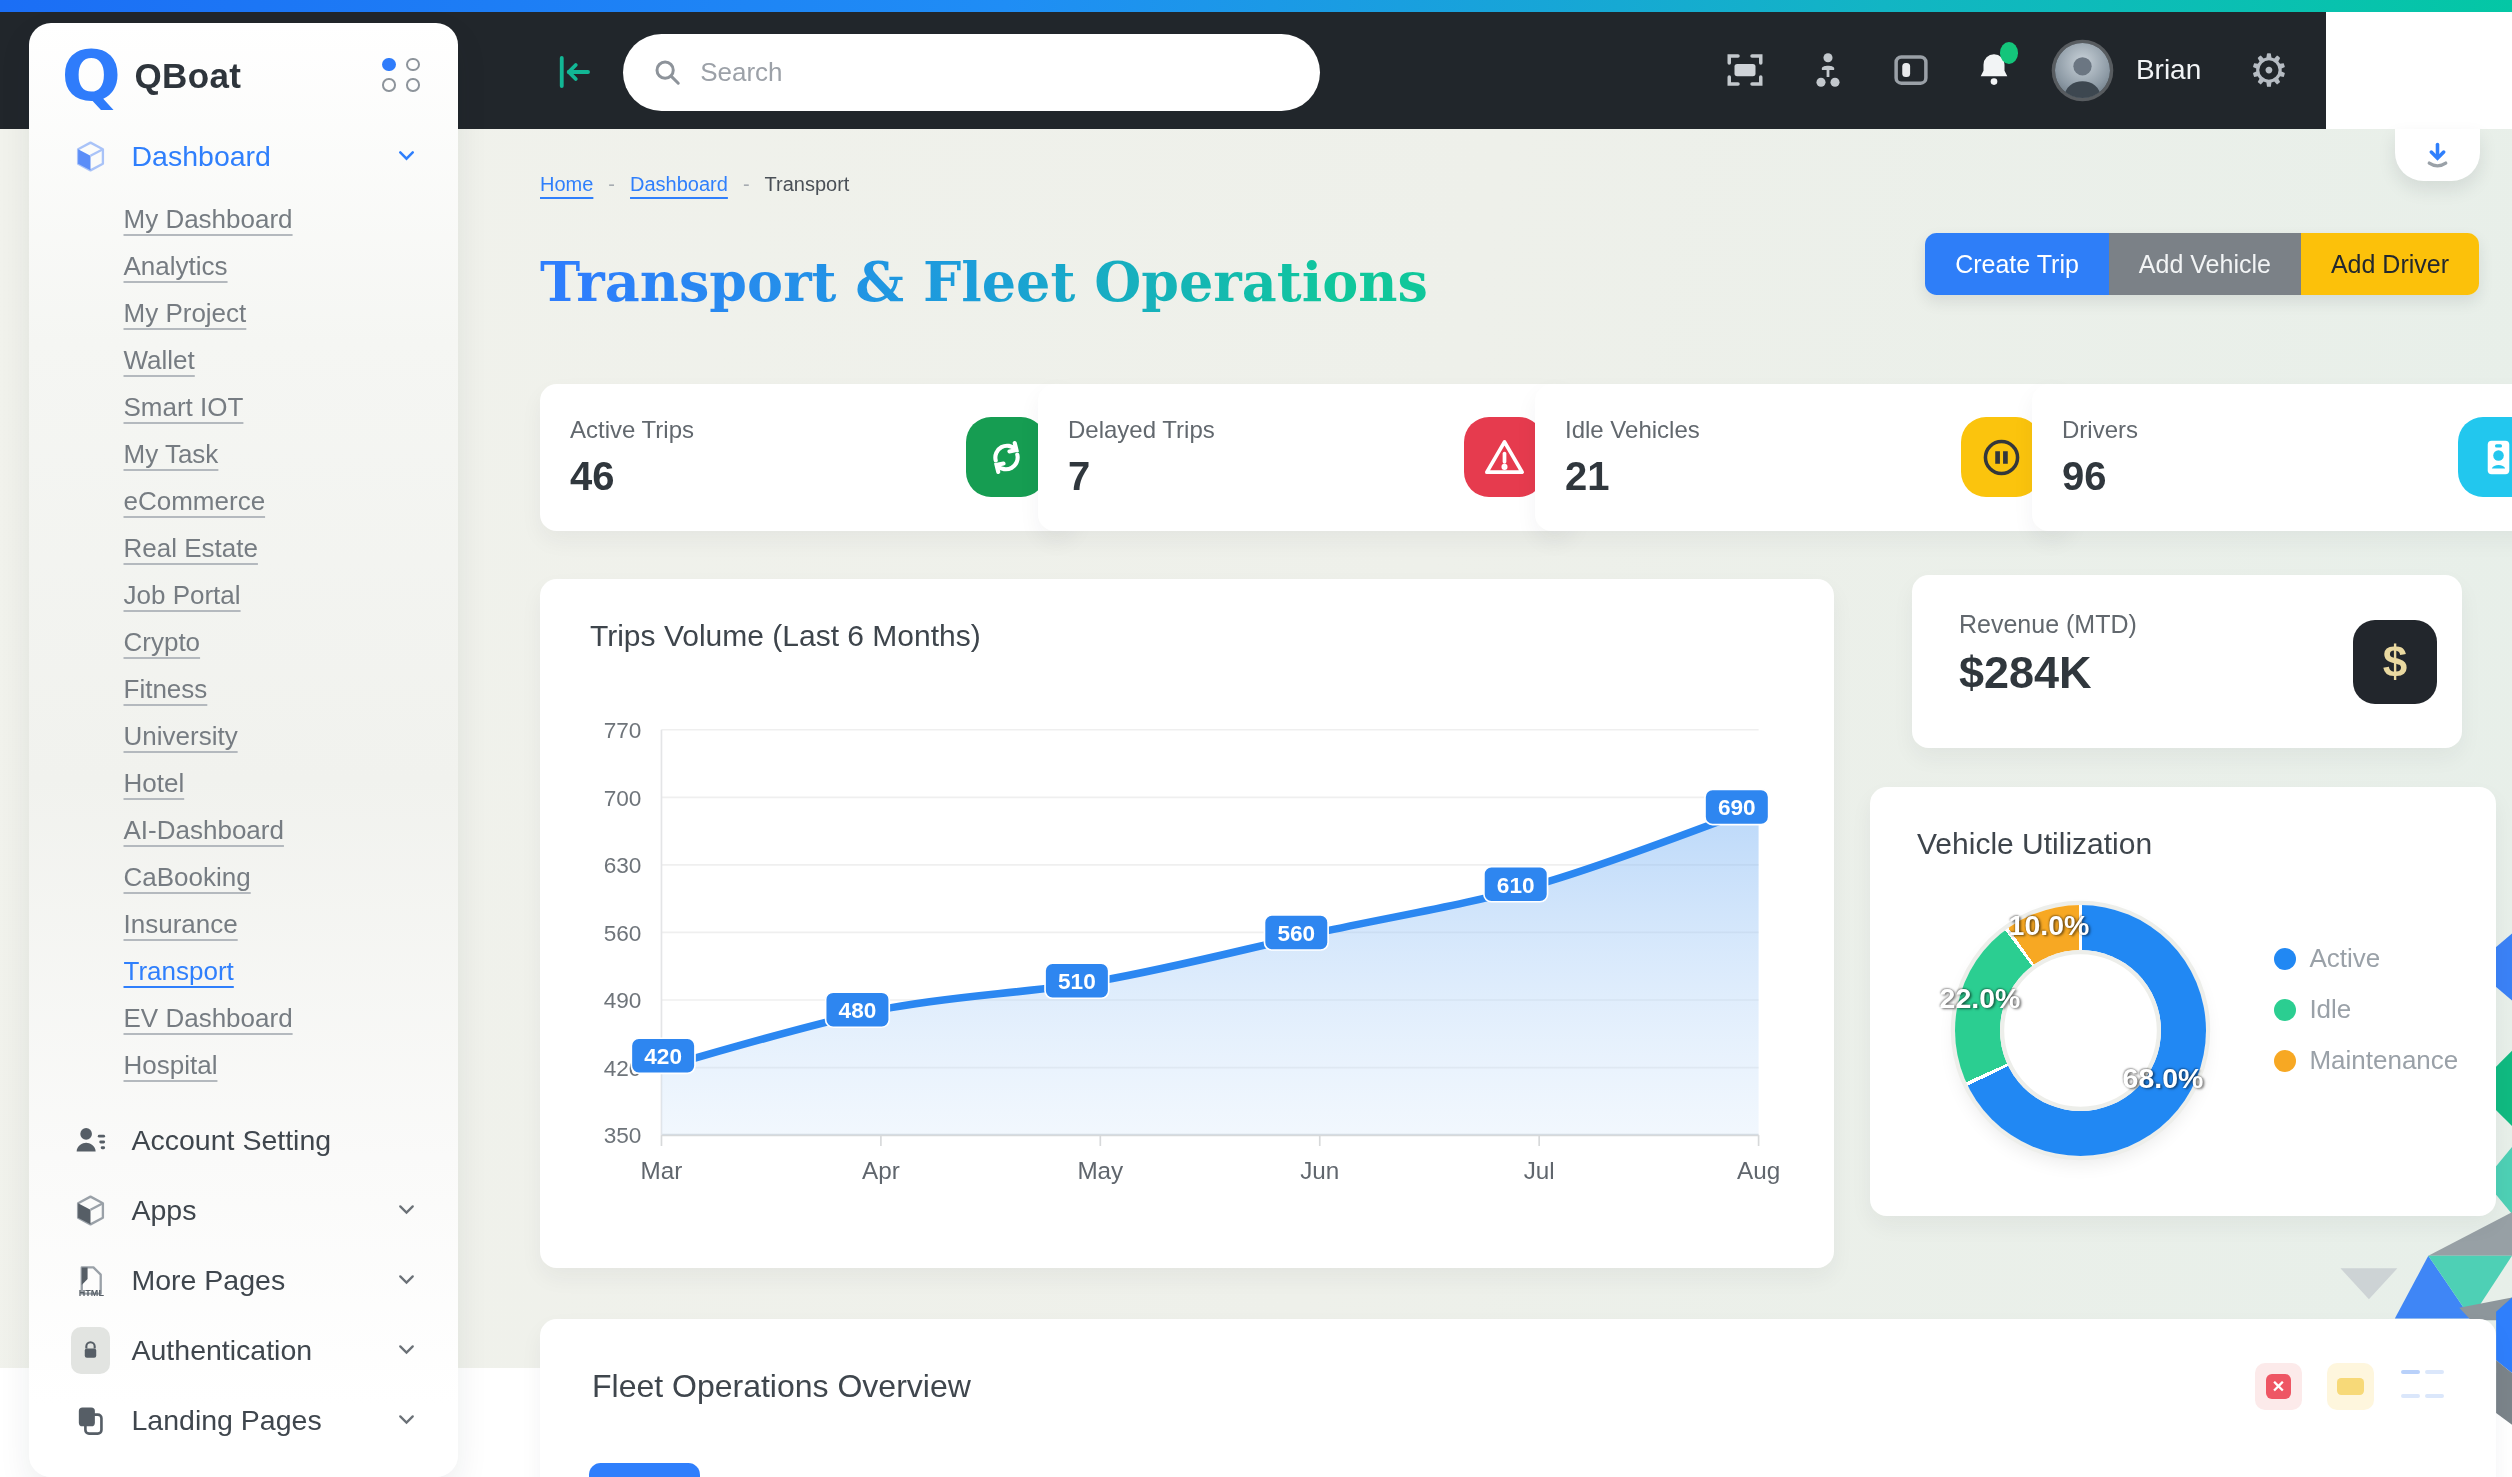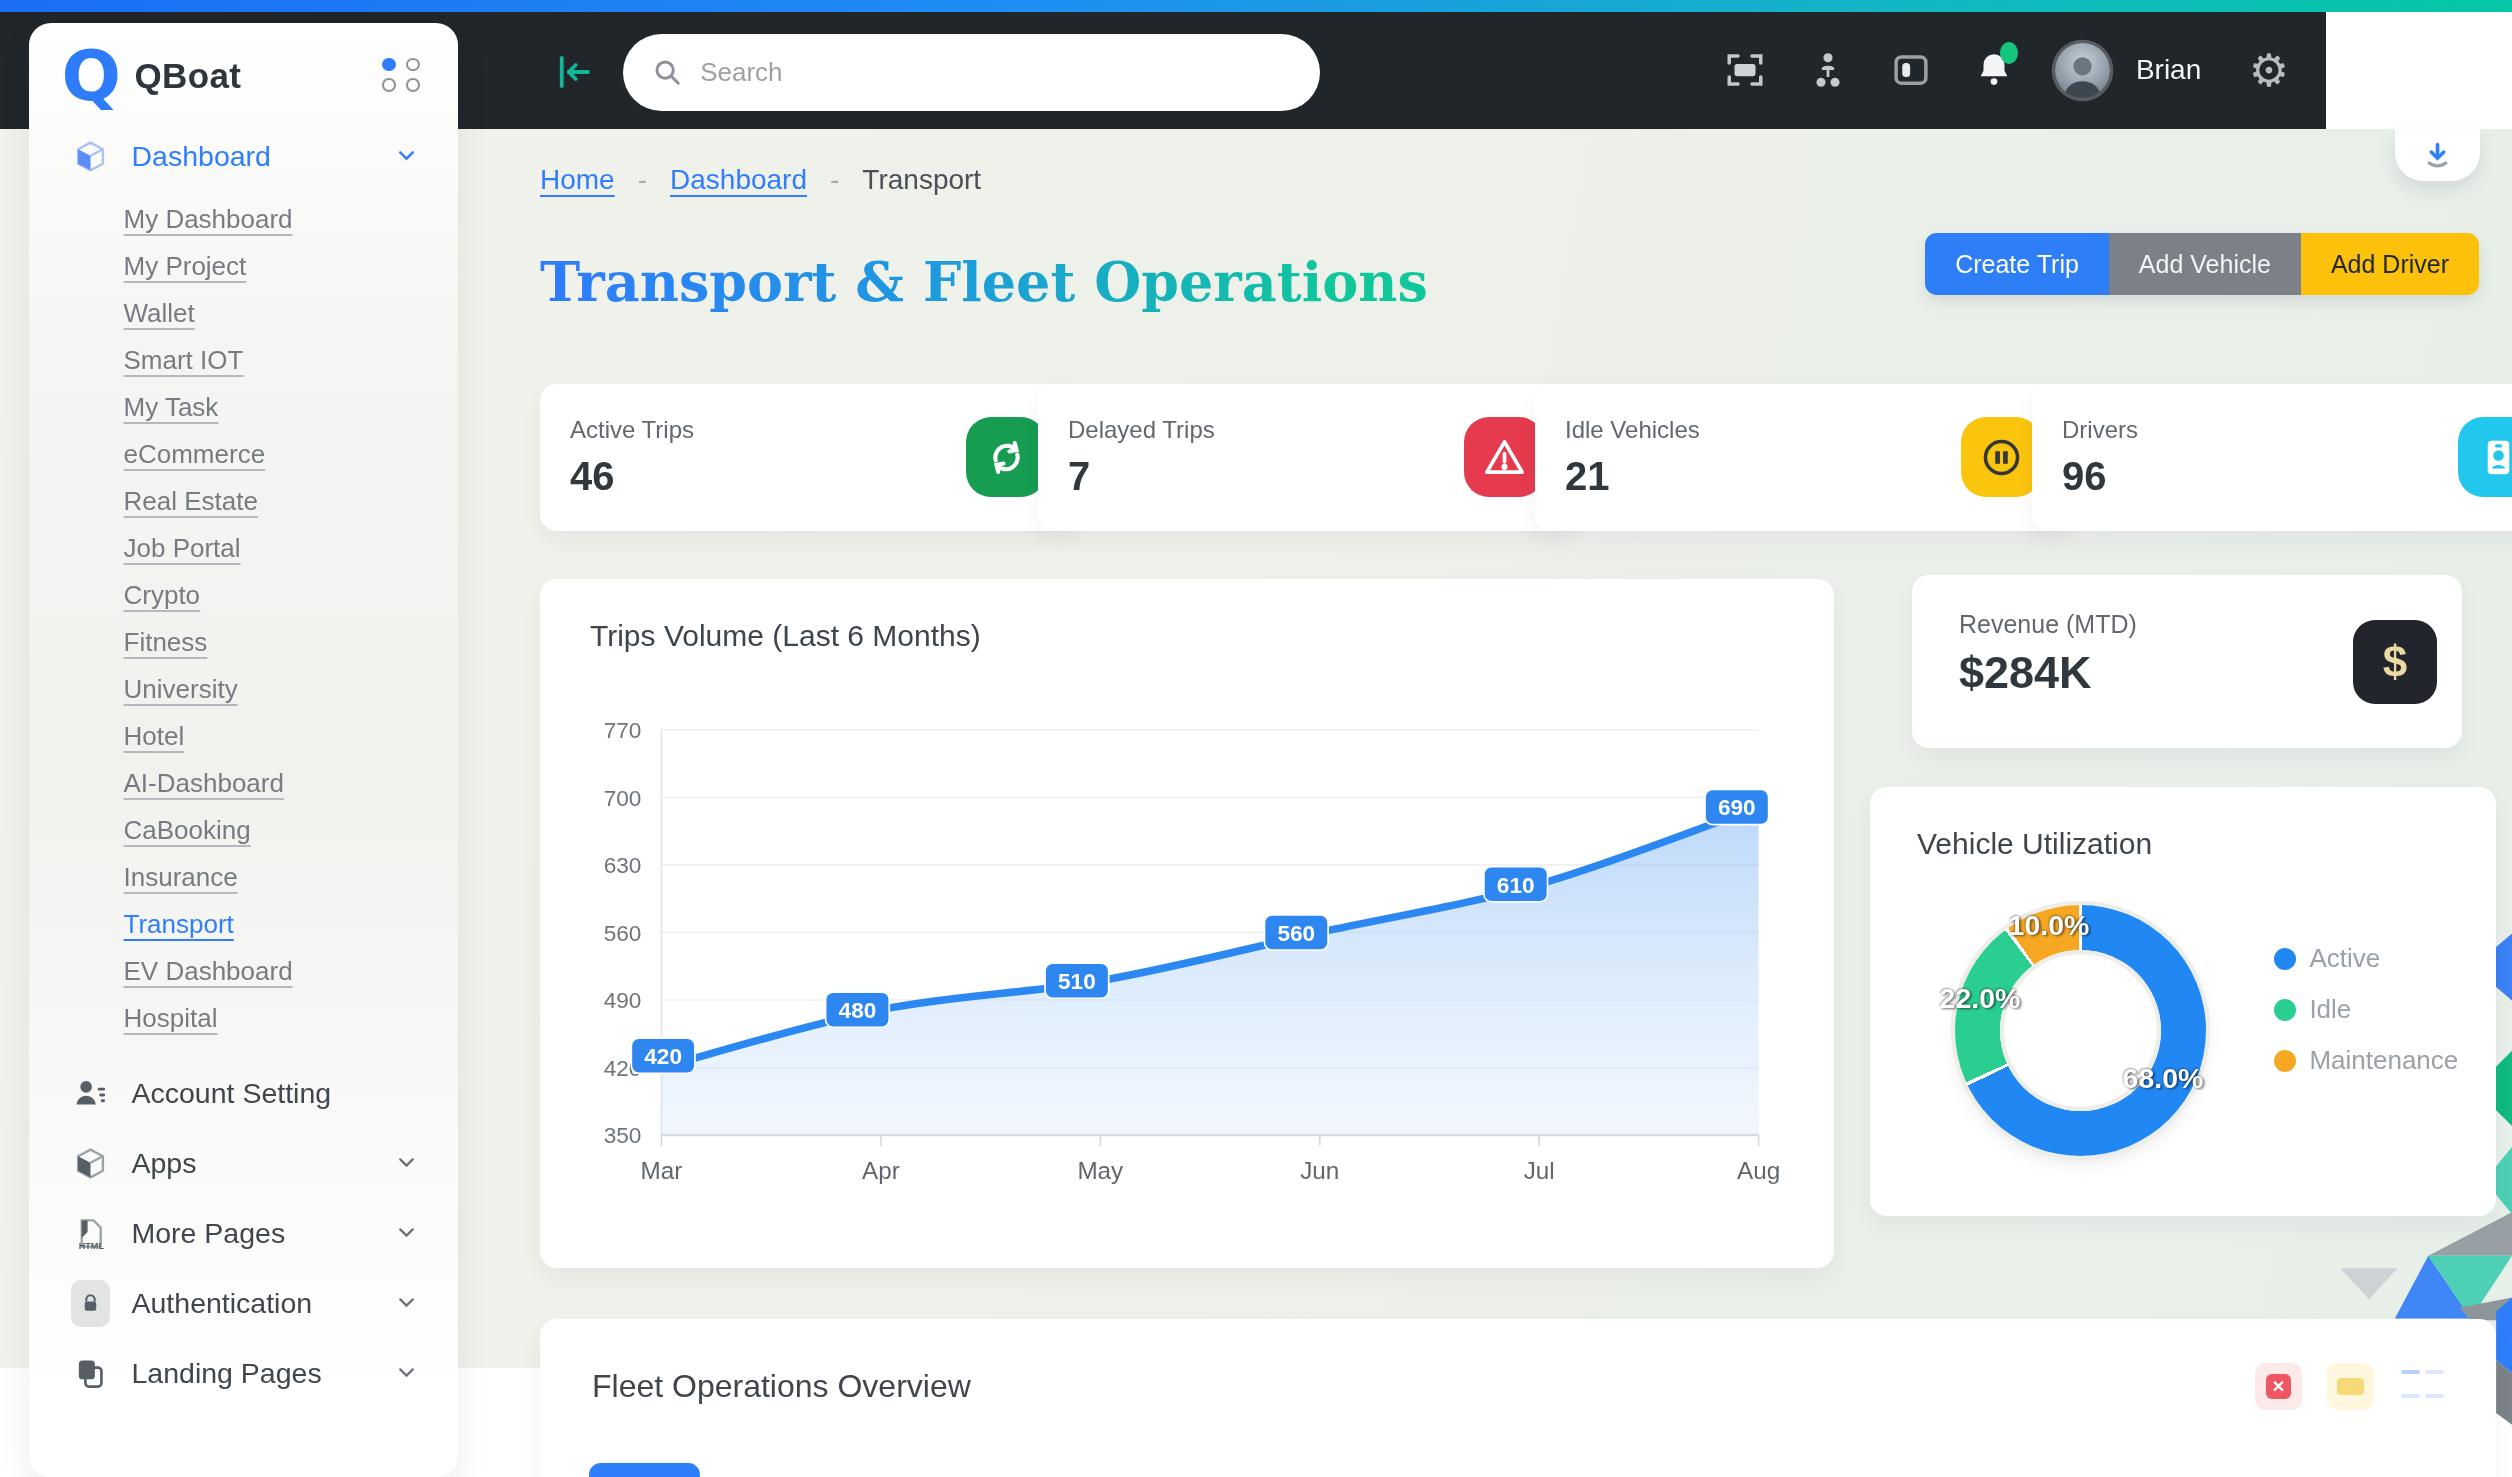--- a/index.html
+++ b/index.html
@@ -54,21 +54,21 @@
   .side-section.blue .slabel{color:#2f7ffc;font-weight:500;}
   .side-section .chev{margin-right:39px;}
   .side-sub-list{padding:11.7px 0 5px 0;display:flex;flex-direction:column;}
   .side-sub{display:block;height:47px;line-height:47px;padding-left:95px;font-size:26px;color:#767c82;
     text-decoration:underline;text-decoration-thickness:1.7px;text-underline-offset:5.9px;text-decoration-color:#b4b9be;cursor:pointer;}
   .side-sub.active{color:#2f7ffc;text-decoration-color:#2f7ffc;}
   .side-bottom{margin-top:11.7px;display:flex;flex-direction:column;}
   .side-bottom .side-section{height:70px;}
   .lock-chip{width:47px;height:47px;border-radius:10px;background:#e2e4e1;display:flex;align-items:center;justify-content:center;}
   
-  .breadcrumb{position:absolute;left:540px;top:164px;z-index:3;font-size:28px;display:flex;gap:23px;align-items:center;}
+  .breadcrumb{position:absolute;left:540px;top:173px;z-index:3;font-size:20px;display:flex;gap:15px;align-items:center;}
   .breadcrumb a{color:#2f7ffc;text-decoration:underline;text-underline-offset:5.9px;cursor:pointer;}
   .breadcrumb .sep{color:#a6abb0;}
   .breadcrumb .current{color:#4a5057;}
   .page-title{position:absolute;left:540px;top:214px;z-index:3;font-family:"DejaVu Serif",serif;font-weight:700;font-size:54px;
     background:linear-gradient(90deg,#2e7efc 5%,#1b9fd8 50%,#10c79b 90%);
     -webkit-background-clip:text;background-clip:text;color:transparent;}
   .btn-group{position:absolute;right:33px;top:233px;z-index:3;display:flex;border-radius:11.7px;overflow:hidden;
     box-shadow:0 6.7px 15px rgba(30,40,50,.10);}
   .btn{height:62px;padding:0 30px;font-size:25px;display:flex;align-items:center;border:none;cursor:pointer;font-family:"Liberation Sans",sans-serif;}
   .btn-blue{background:#2e7ef8;color:#ffffff;}
@@ -406,20 +406,21 @@
     <span class="chev">
       <svg width="25" height="25" viewBox="0 0 24 24" fill="none" stroke="#2f7ffc" stroke-width="2.4" stroke-linecap="round">
           <polyline points="6,9 12,15 18,9"></polyline>
         </svg>
     </span>
   </div>
   <div class="side-sub-list">
 
       <a class="side-sub">My Dashboard</a>
 
+      <a class="side-sub">Analytics</a>
 
       <a class="side-sub">My Project</a>
 
       <a class="side-sub">Wallet</a>
 
       <a class="side-sub">Smart IOT</a>
 
       <a class="side-sub">My Task</a>
 
       <a class="side-sub">eCommerce</a>

